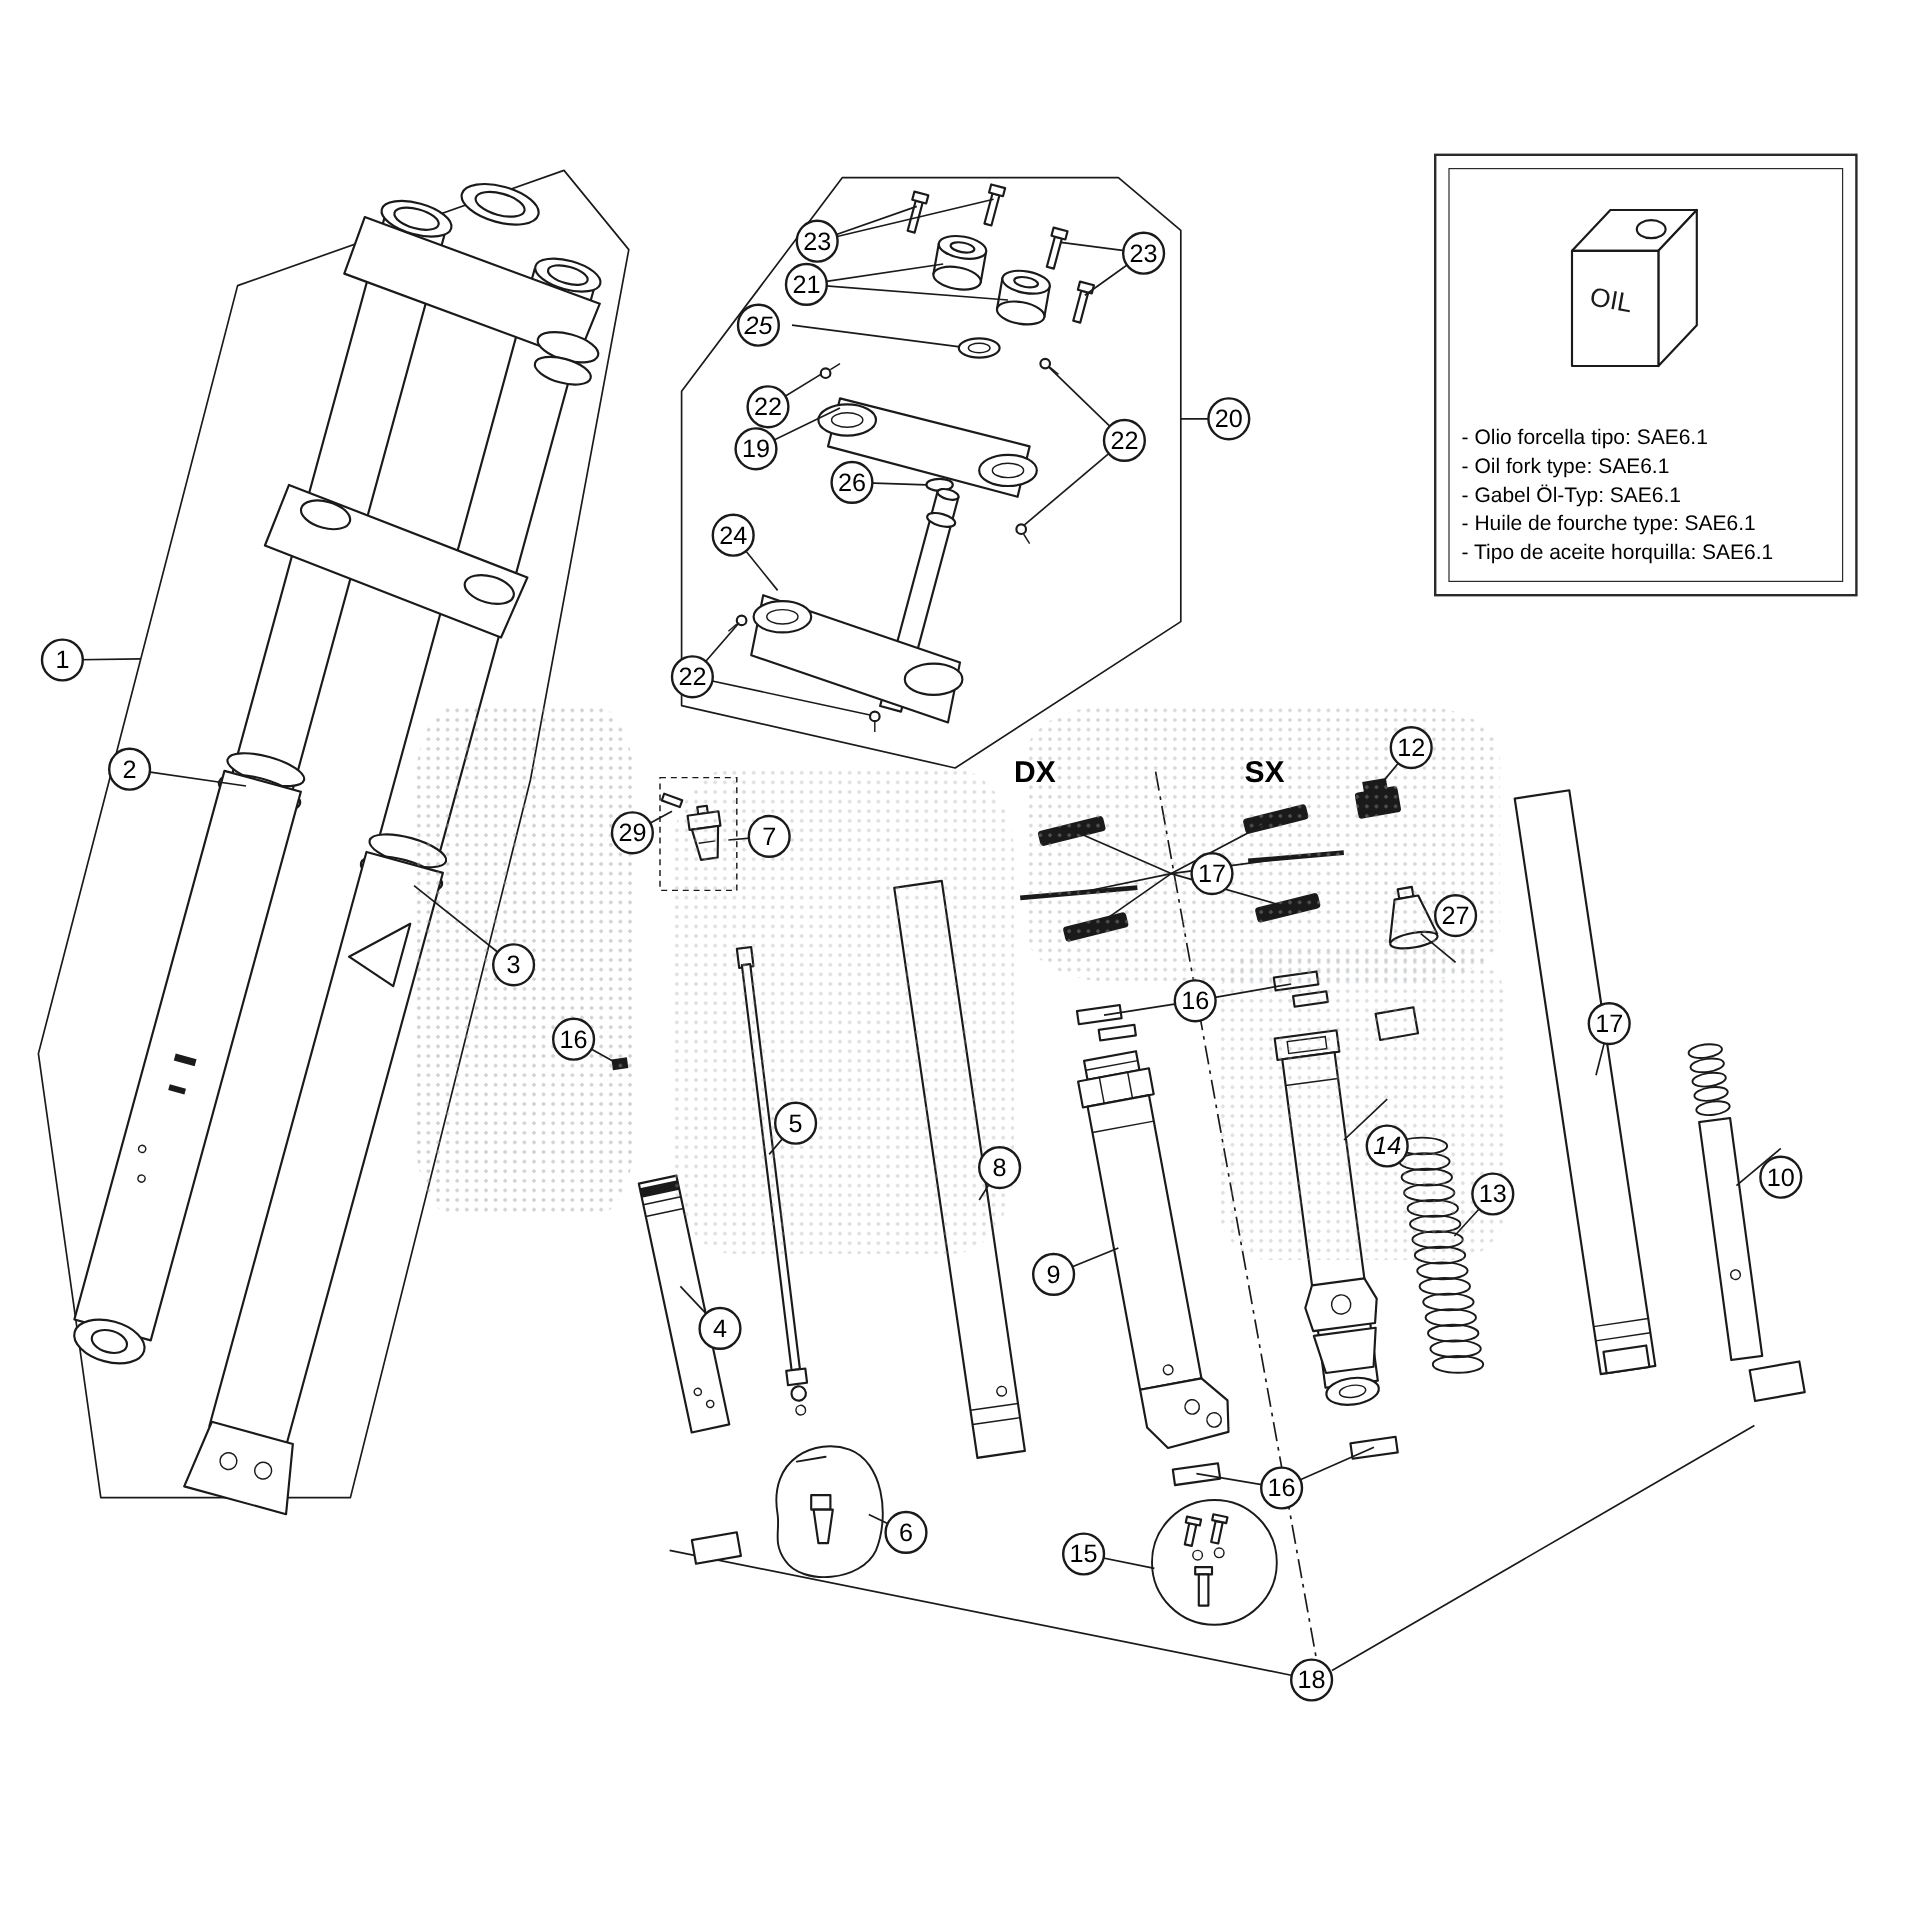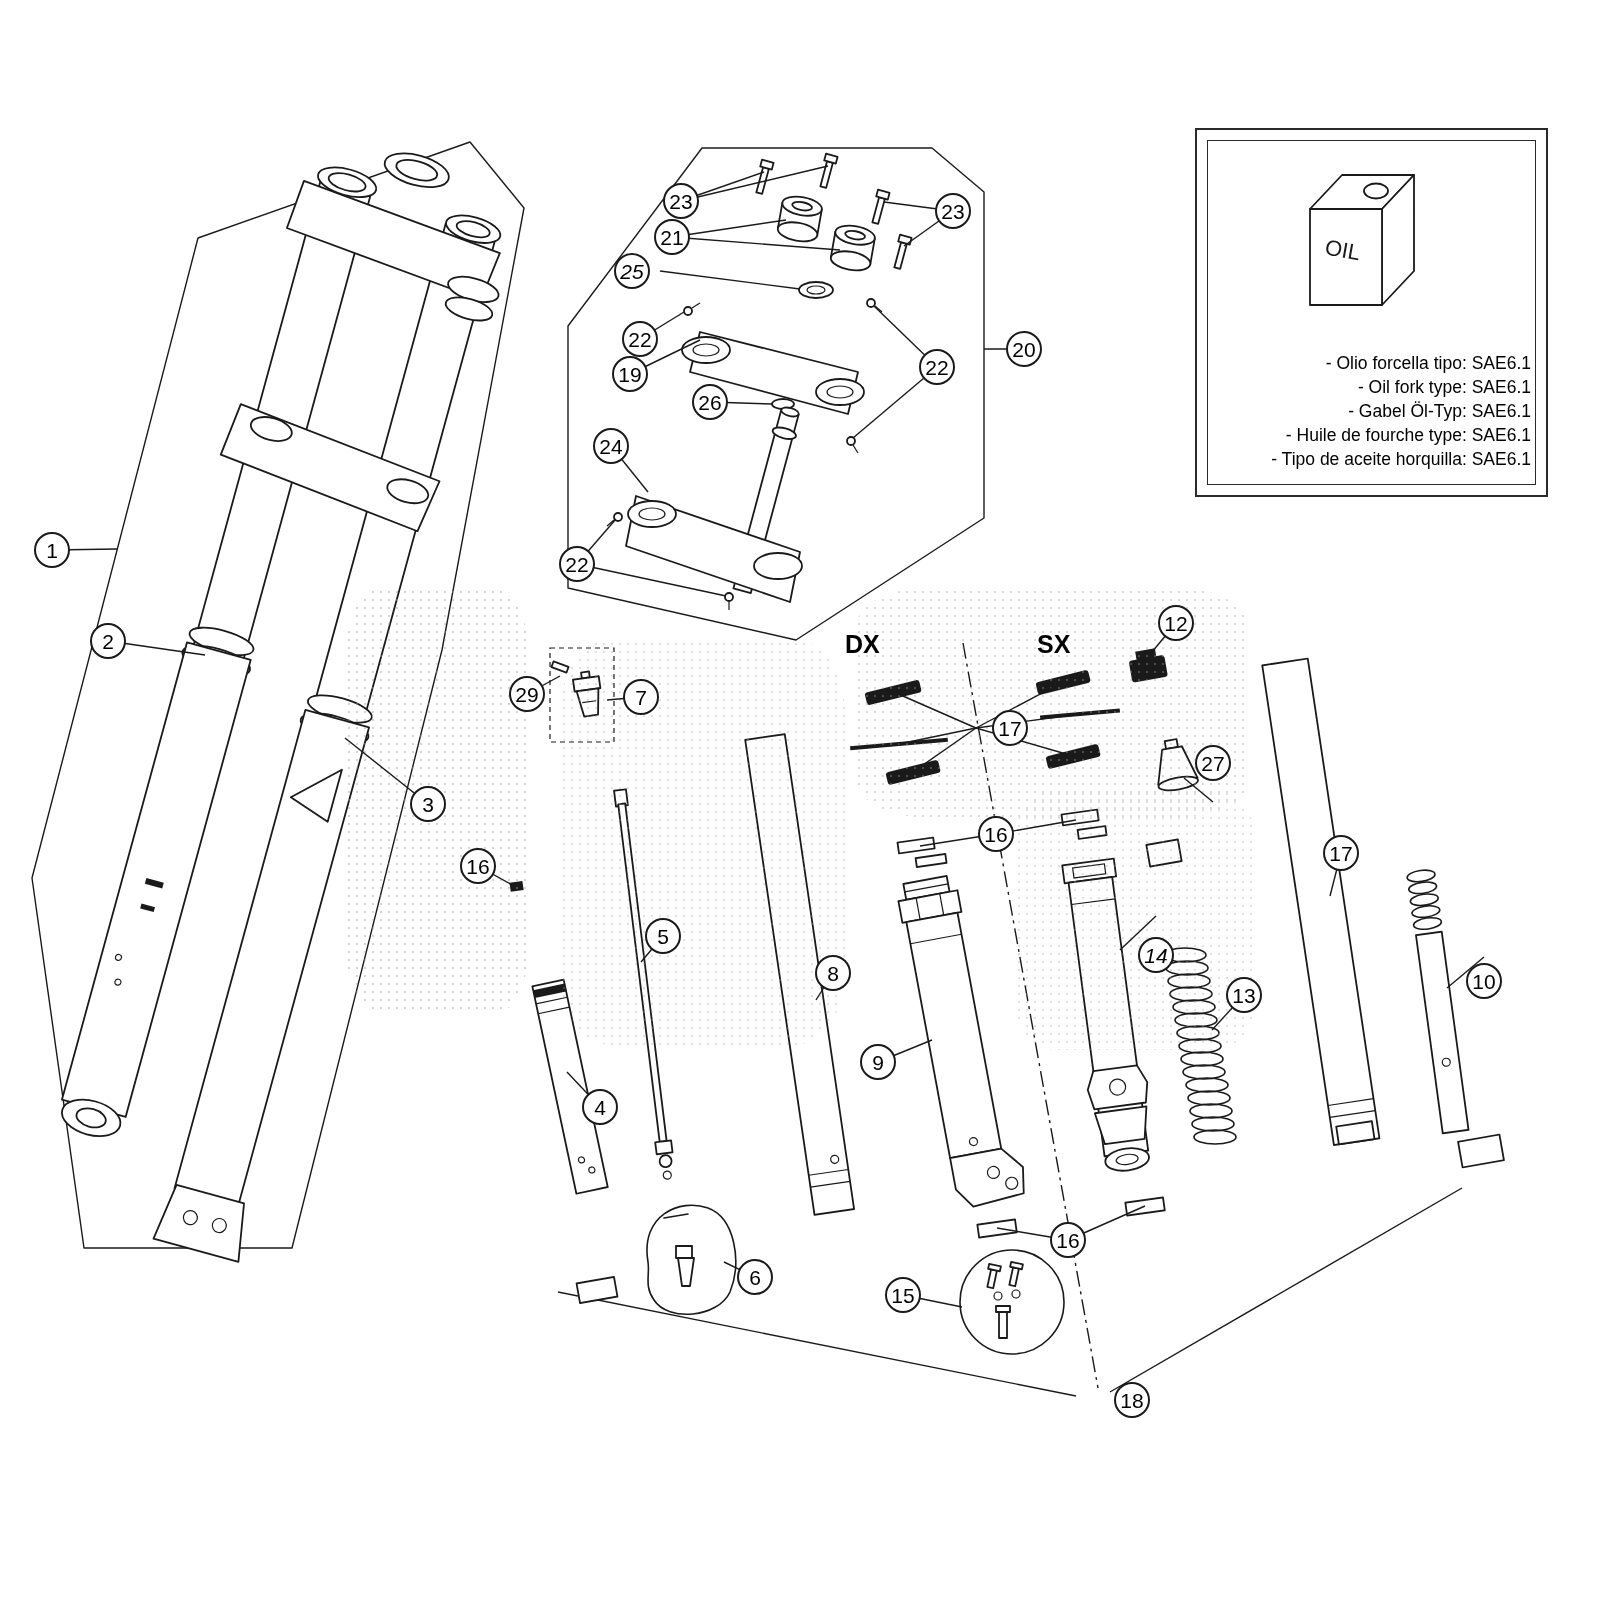--- a/index.html
+++ b/index.html
@@ -18,21 +18,21 @@
            background:#fff;color:#000;font-size:21px;line-height:33px;text-align:center;
            box-sizing:border-box;cursor:pointer;}
   .watermark{position:absolute;z-index:1;opacity:.45;border-radius:18%;
       background-image:radial-gradient(#9aa0a6 1.3px,transparent 1.5px);
       background-size:8px 8px;}
   .axis-label{position:absolute;z-index:4;font-size:25px;font-weight:bold;color:#000;}
   .info-box{position:absolute;left:1195px;top:128px;width:353px;height:369px;
             border:2px solid #2a2a2a;box-sizing:border-box;z-index:4;background:#fff;}
   .info-inner{position:absolute;left:10px;top:10px;right:10px;bottom:10px;
               border:1.5px solid #2a2a2a;padding:6px 4px 0 10px;box-sizing:border-box;}
-  .oil-lines div{font-size:17.5px;line-height:24px;color:#000;white-space:nowrap;text-align:right;}
+  .oil-lines div{font-size:17.5px;line-height:24px;color:#000;white-space:nowrap;}
   .copyright{position:absolute;left:440px;top:1400px;width:600px;text-align:center;
              font-size:27px;font-weight:600;color:#000;z-index:4;}
 </style>
 </head>
 <body>
 
 <div class="stage">
 
   <div class="watermark" style="left:345px;top:588px;width:185px;height:425px;"></div>
   <div class="watermark" style="left:560px;top:640px;width:285px;height:405px;opacity:.32;"></div>
@@ -367,21 +367,21 @@
       <div class="callout" style="left: 1466px; top: 939px; margin-top: 24px;">10</div>
       <div class="callout" style="left: 1323px; top: 835px;">17</div>
       <div class="callout" style="left: 1158px; top: 605px;">12</div>
       <div class="callout" style="left: 1226px; top: 977px;">13</div>
       <div class="callout" style="left: 1138px; top: 937px; font-style: italic;">14</div>
       <div class="callout" style="left: 885px; top: 1277px;">15</div>
       <div class="callout" style="left: 460px; top: 848px;">16</div>
       <div class="callout" style="left: 978px; top: 816px;">16</div>
       <div class="callout" style="left: 1050px; top: 1222px;">16</div>
       <div class="callout" style="left: 958px; top: 710px; margin-left: 34px;">17</div>
-      <div class="callout" style="left: 1075px; top: 1382px; margin-left: 39px;">18</div>
+      <div class="callout" style="left: 1075px; top: 1382px;">18</div>
       <div class="callout" style="left: 612px; top: 356px;">19</div>
       <div class="callout" style="left: 1006px; top: 331px;">20</div>
       <div class="callout" style="left: 654px; top: 219px;">21</div>
       <div class="callout" style="left: 622px; top: 321px;">22</div>
       <div class="callout" style="left: 919px; top: 349px;">22</div>
       <div class="callout" style="left: 559px; top: 546px;">22</div>
       <div class="callout" style="left: 663px; top: 183px;">23</div>
       <div class="callout" style="left: 935px; top: 193px;">23</div>
       <div class="callout" style="left: 593px; top: 428px;">24</div>
       <div class="callout" style="left: 614px; top: 253px; font-style: italic;">25</div>

